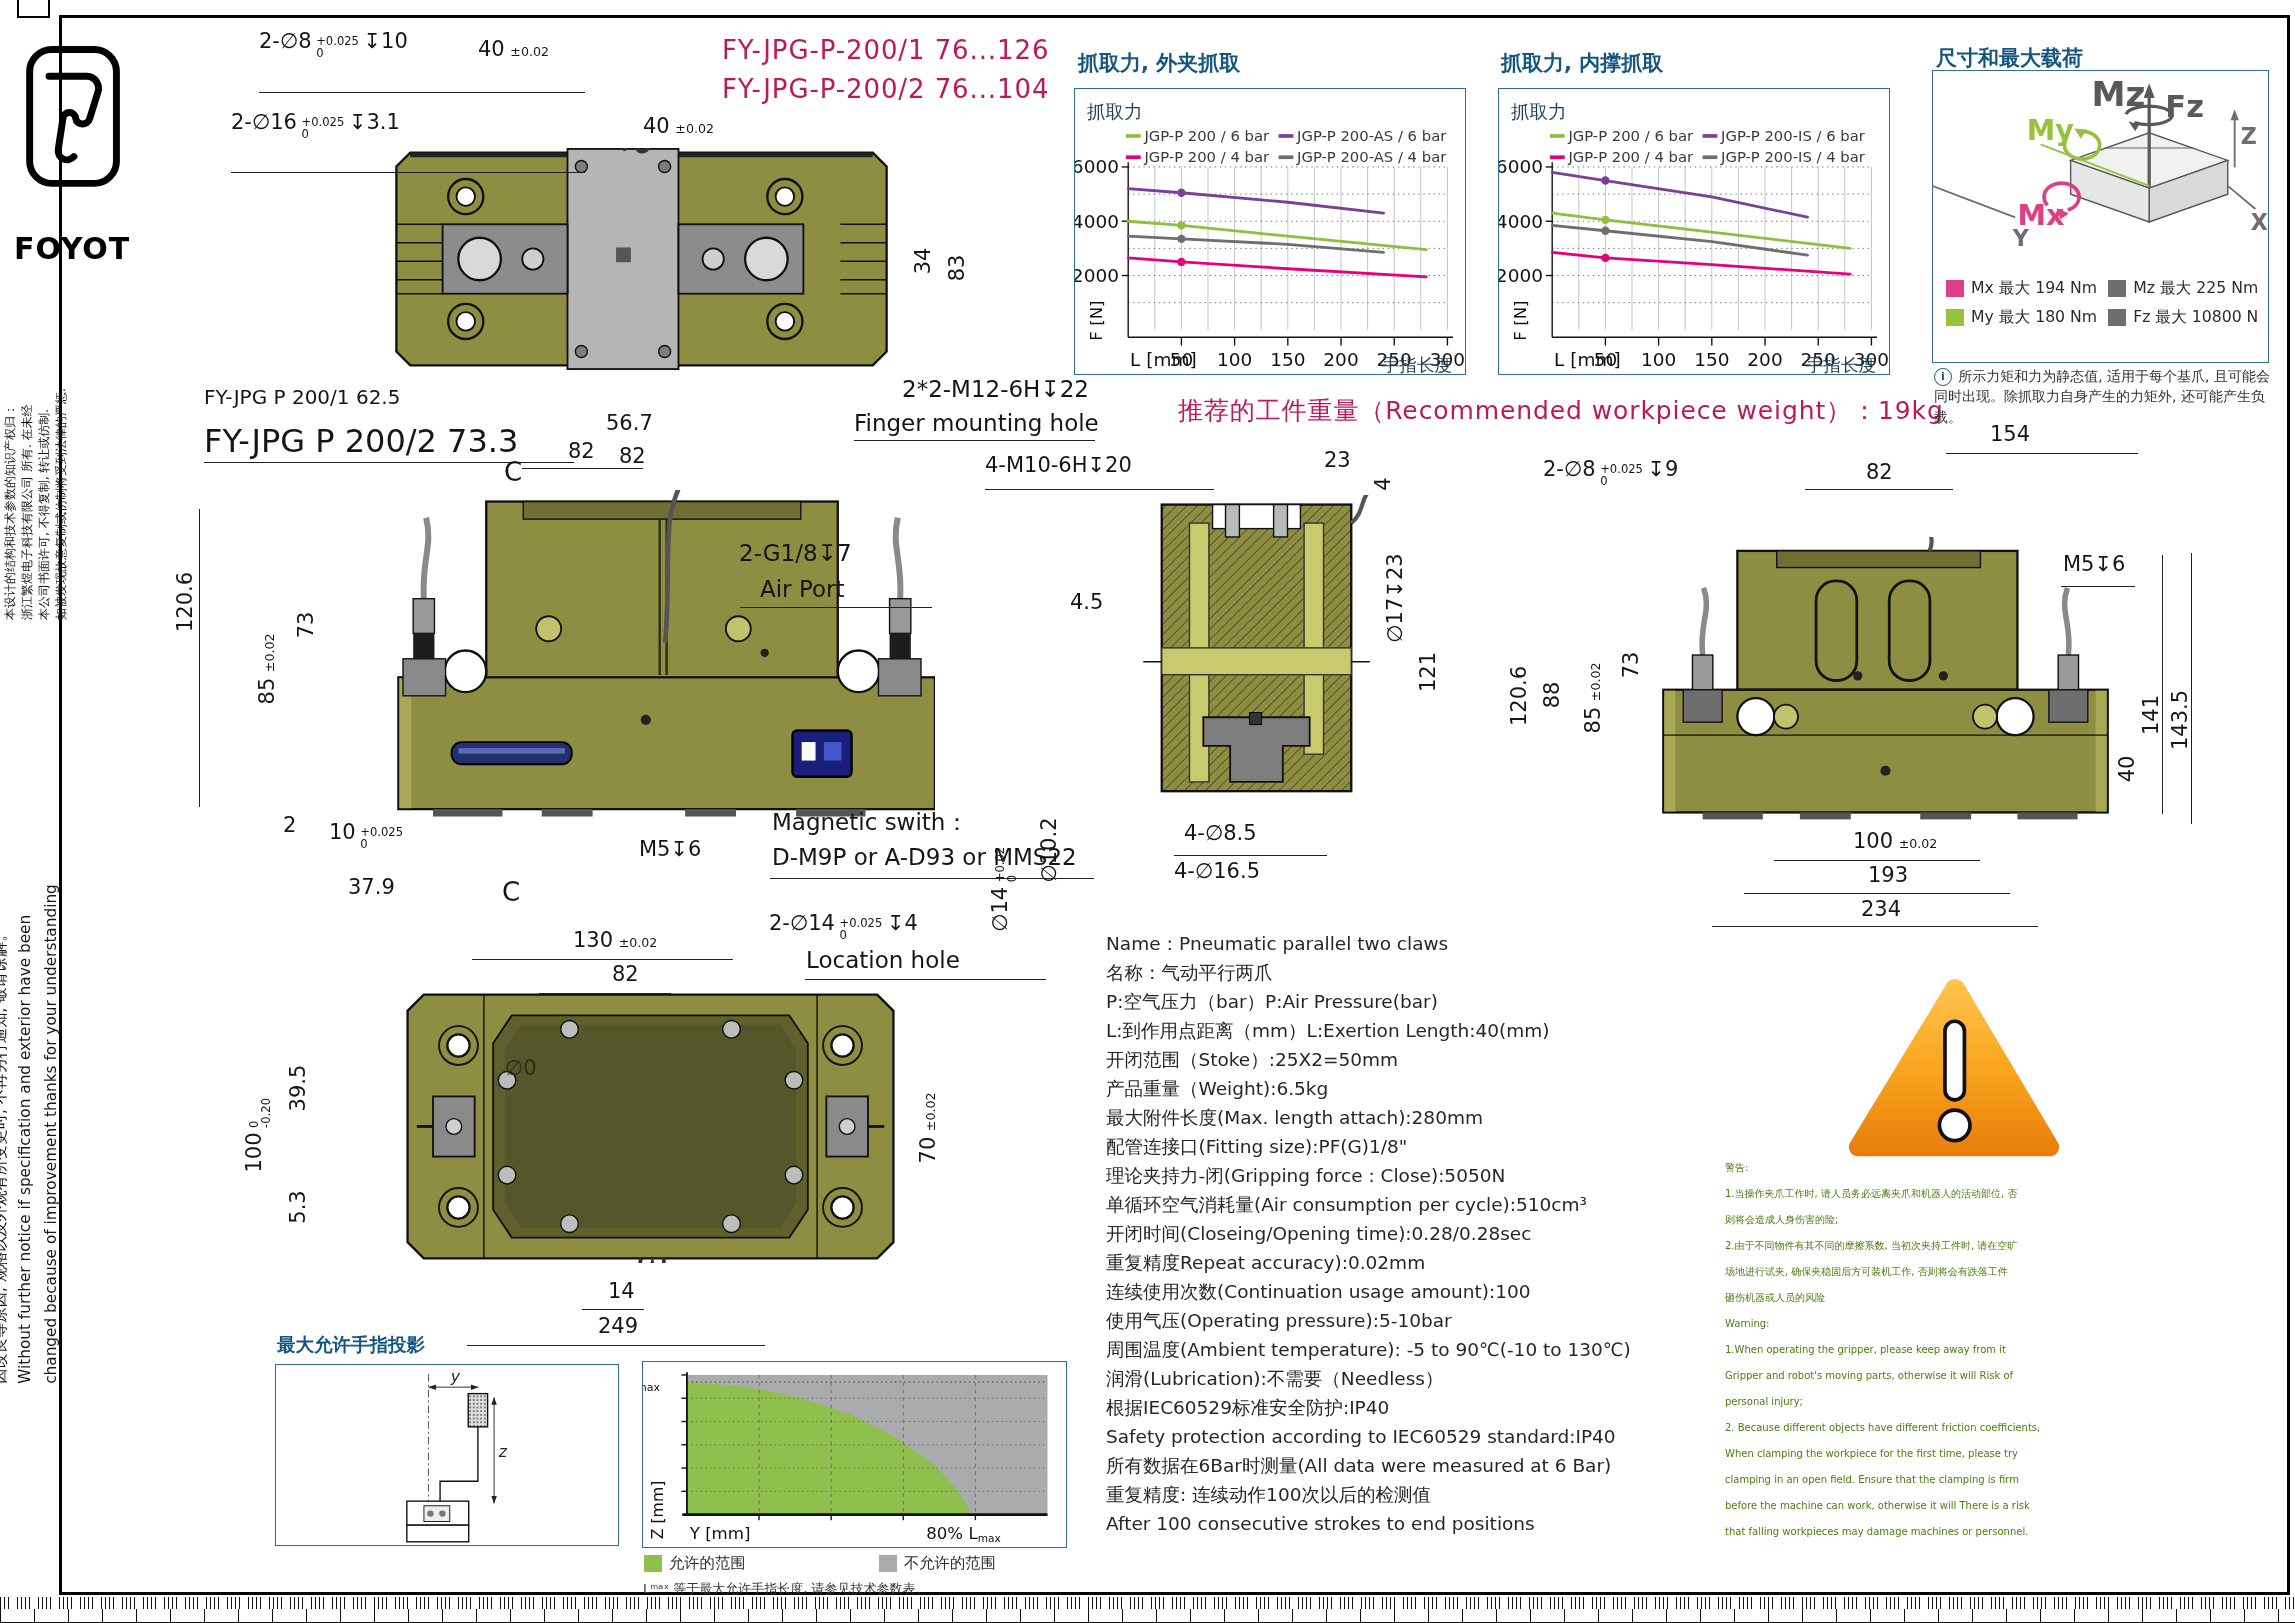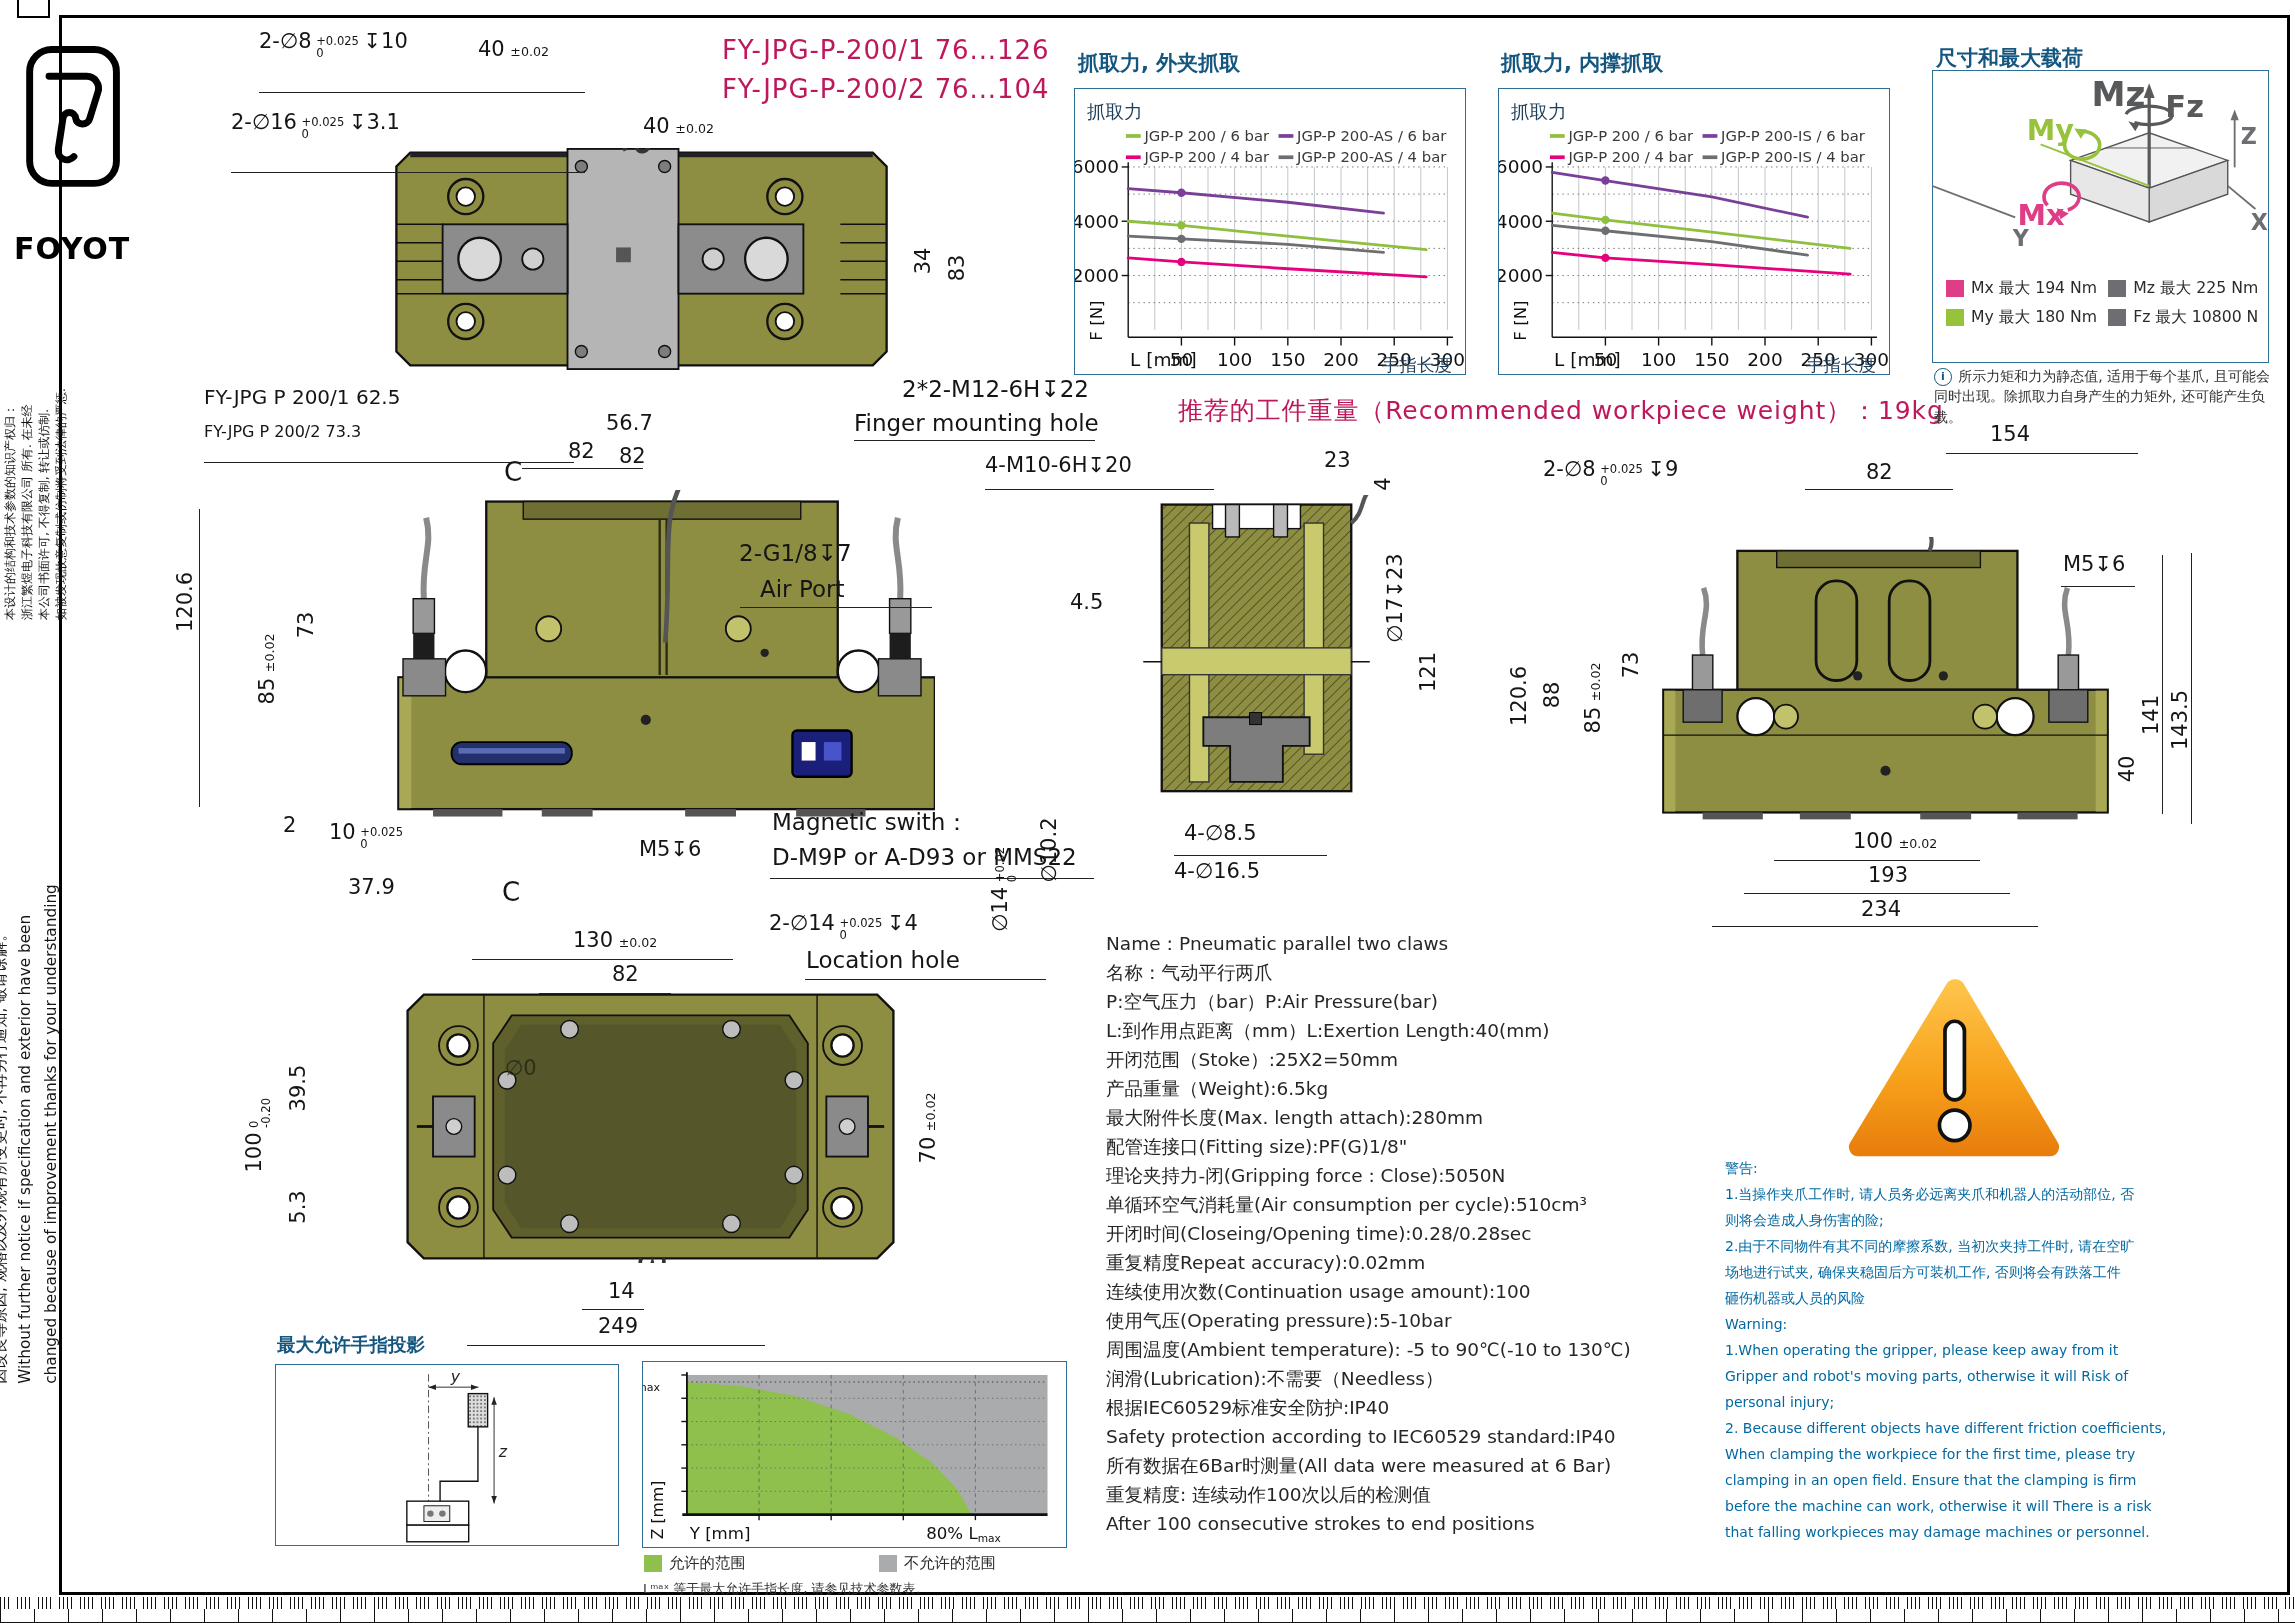--- a/index.html
+++ b/index.html
@@ -19,21 +19,21 @@
   .hdr{position:absolute;font-size:26px;letter-spacing:0.9px;color:#be185d;white-space:nowrap;}
   .dim{position:absolute;font-size:21px;color:#151515;white-space:nowrap;}
   .vdim{position:absolute;font-size:21px;color:#151515;white-space:nowrap;transform:translate(-50%,-50%) rotate(-90deg);}
   .ts{display:inline-flex;flex-direction:column;font-size:0.55em;line-height:1.08;vertical-align:0.30em;margin:0 4.6px;}
   .ts i{font-style:normal;}
   .pm{font-size:0.6em;margin-left:5.6px;}
   .dl{position:absolute;background:#222;}
   .sec-title{position:absolute;font-size:21px;font-weight:bold;color:#14567f;white-space:nowrap;}
   .chart-box{position:absolute;border:1.4px solid #2e6e96;background:#fff;}
   .spec{position:absolute;left:1106px;top:929px;width:615px;font-size:18.5px;line-height:29px;color:#262626;}
-  .warn{position:absolute;left:1725px;top:1155px;width:548px;font-size:14px;line-height:26px;color:#0369a1;}
+  .warn{position:absolute;left:1725px;top:1155px;width:548px;font-size:10px;line-height:26px;color:#4d7c0f;}
   .note{position:absolute;font-size:14px;line-height:20.4px;color:#333;}
   .info-i{display:inline-block;width:15.7px;height:15.7px;border:1.4px solid #14567f;border-radius:50%;
           color:#14567f;text-align:center;font-size:11px;line-height:15.7px;font-weight:bold;vertical-align:middle;margin-right:6.5px;}
   .ll-row{display:flex;align-items:center;gap:7.4px;font-size:15.7px;color:#2b2b2b;height:29px;}
   .ll-sq{width:17.6px;height:17.6px;display:inline-block;}
   .fp-leg{display:flex;align-items:center;gap:7.4px;font-size:15.3px;color:#2b2b2b;position:absolute;}
 </style>
 </head>
 <body>
 
@@ -117,21 +117,21 @@
   <span class="dim" style="left:231px;top:110px"><span>2-∅16</span><span class="ts">
         <i>+0.025</i>
         <i>0</i>
       </span><span>↧3.1</span></span>
   <span class="dim" style="left:643px;top:114px"><span>40</span><span class="pm">±0.02</span></span>
   <div class="dl" style="left:259px;top:92px;width:326px;height:0.9px"></div>
   <div class="dl" style="left:231px;top:172px;width:354px;height:0.9px"></div>
   <span class="vdim" style="left:923px;top:261px">34</span>
   <span class="vdim" style="left:957px;top:268px">83</span>
   <span class="dim" style="left:204px;top:385px;font-size:20px">FY-JPG P 200/1 62.5</span>
-  <span class="dim" style="left:204px;top:422px;font-size:16px">FY-JPG P 200/2 73.3</span>
+  <span class="dim" style="left:204px;top:422px;font-size:32px">FY-JPG P 200/2 73.3</span>
   <div class="dl" style="left:204px;top:462px;width:370px;height:0.9px"></div>
   <span class="dim" style="left:606px;top:411px">56.7</span>
   <span class="dim" style="left:619px;top:444px">82</span>
   <span class="dim" style="left:902px;top:376px;font-size:23px">2*2-M12-6H↧22</span>
   <span class="dim" style="left:854px;top:410px;font-size:23px">Finger mounting hole</span>
   <div class="dl" style="left:854px;top:440px;width:241px;height:0.9px"></div>
 
   <svg style="position:absolute;left:389px;top:490px" width="546" height="333" viewBox="0 0 1180 720">
     <rect x="210" y="25" width="760" height="385" fill="#8e8e43" stroke="#111" stroke-width="5"></rect>
     <rect x="290" y="25" width="600" height="38" fill="#6f6f33" stroke="#111" stroke-width="3"></rect>

